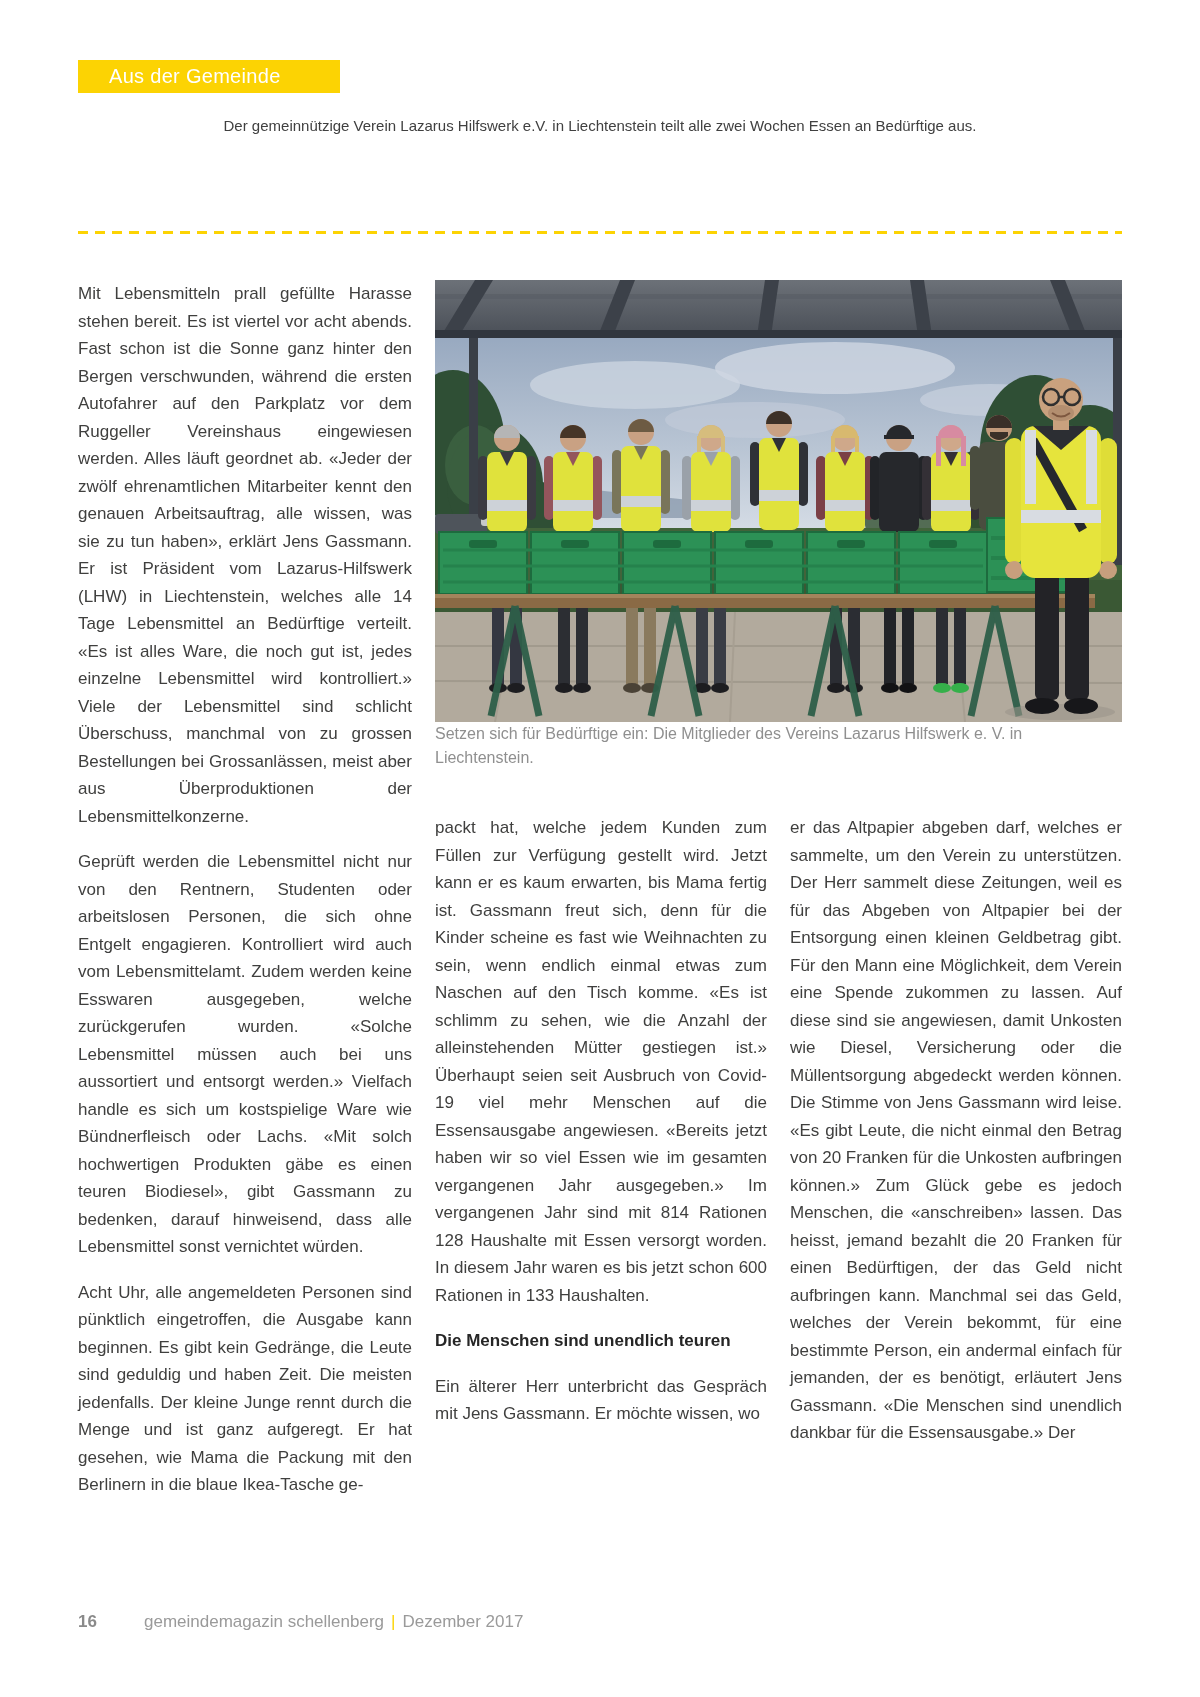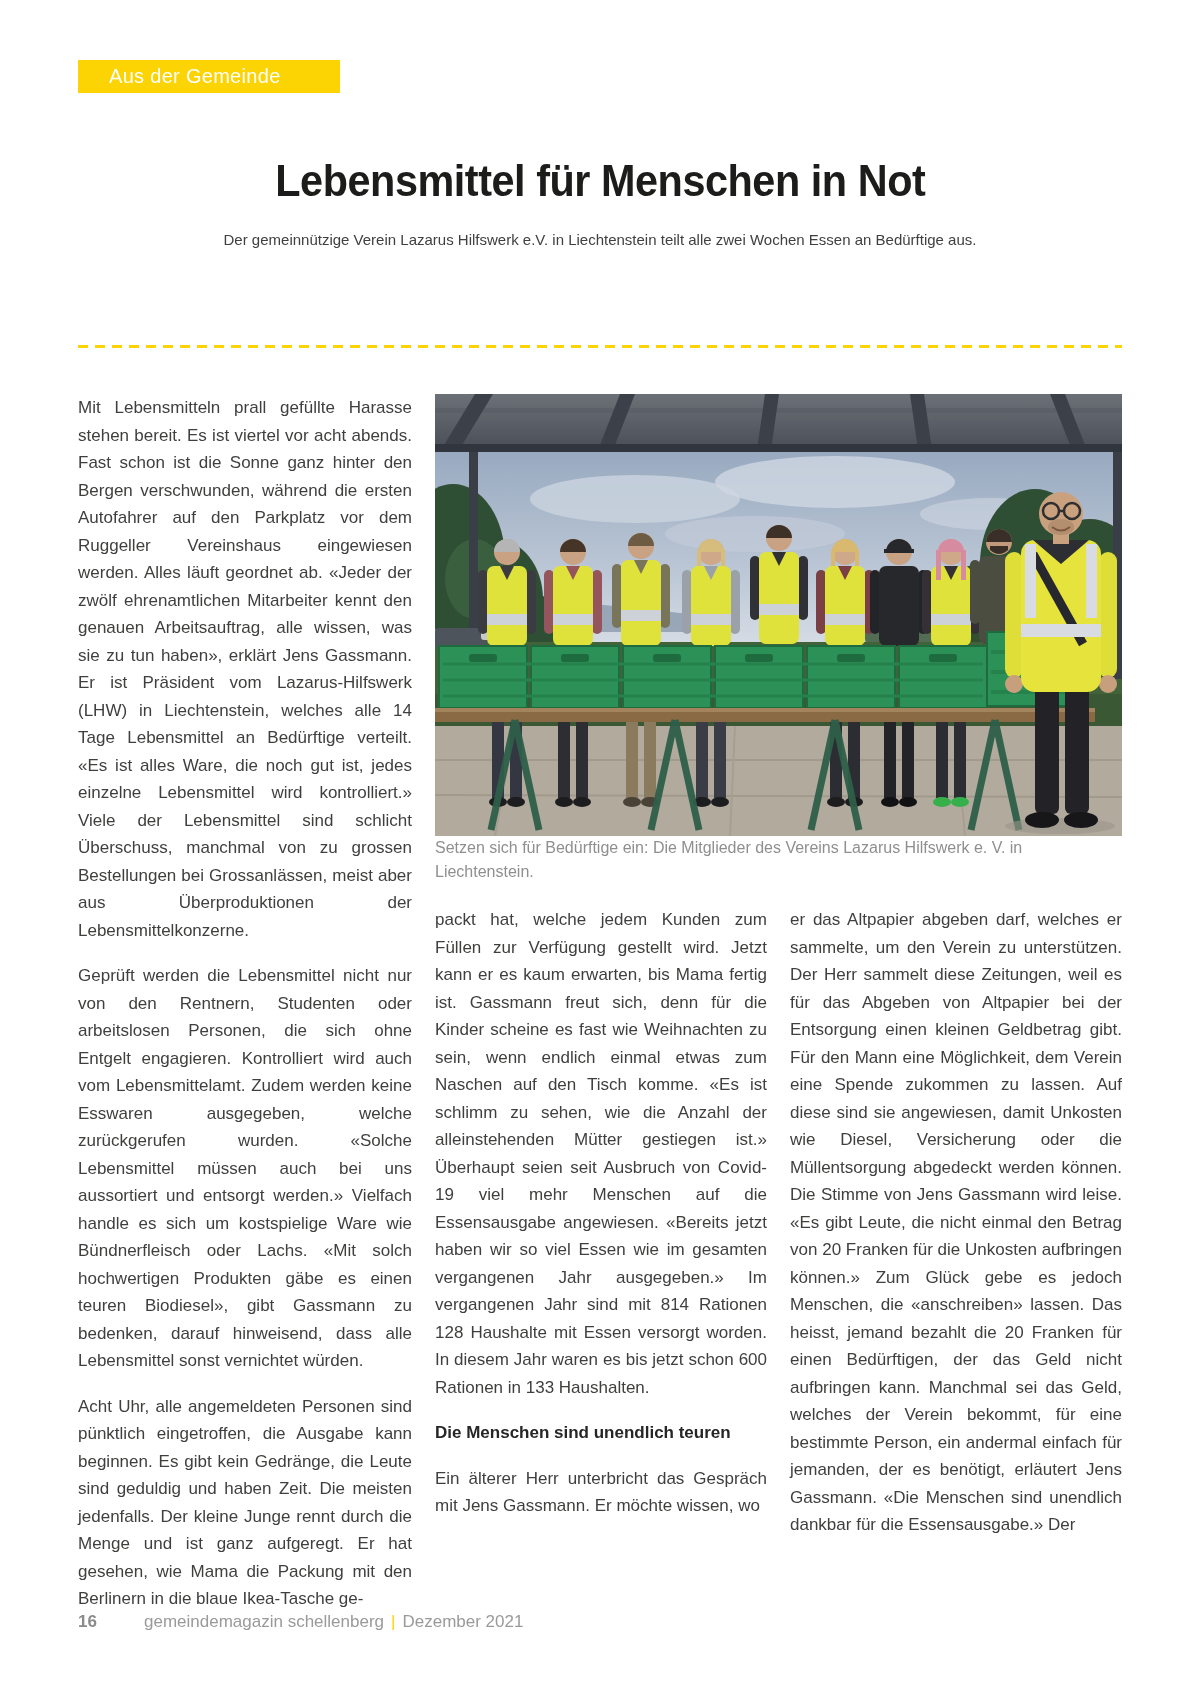--- a/index.html
+++ b/index.html
@@ -23,37 +23,36 @@
   .col {
     flex:0 0 334px; width:334px;
     font-size:17px; line-height:27.5px; text-align:justify;
     hyphens:auto; -webkit-hyphens:auto; color:#3f3f3e;
   }
   .col p { margin:0 0 18px 0; }
   .col p:last-child { margin-bottom:0; }
   .right { flex:1 1 auto; width:687px; }
   .photo-svg { display:block; width:687px; height:442px; background:#cfd6df; }
   .caption { font-size:16px; line-height:24px; color:#8f8f8f; max-width:680px; }
-  .cols23 { display:flex; gap:23px; margin-top:22px; }
+  .cols23 { display:flex; gap:23px; margin-top:44px; }
   .cols23 .col { flex:0 0 332px; width:332px; }
   .subhead { font-weight:700; color:#262626; text-align:left; max-width:300px; margin:24px 0 0 0; font-size:17px; line-height:27.5px; }
   .after-head { margin-top:0; }
   .pagefoot { position:absolute; left:78px; top:1612px; font-size:17px; color:#9a9a9a; }
   .pagefoot .num { font-weight:700; color:#8a8a8a; display:inline-block; min-width:66px; }
   .pagefoot .sep { color:#fcd303; margin:0 7px; font-weight:400; }
 </style>
 </head>
 <body>
 
 <div class="page">
   <div class="inner">
 
     <div class="badge">Aus der Gemeinde</div>
 
-    <h1 class="headline"><span class="headline-inner">Lebensmittel für Menschen in Not</span></h1>
 
     <p class="subtitle">Der gemeinnützige Verein Lazarus Hilfswerk e.V. in Liechtenstein teilt alle zwei Wochen Essen an Bedürftige aus.</p>
 
     <div class="rule"></div>
 
     <div class="content">
 
       <div class="col">
         <p>Mit Lebensmitteln prall gefüllte Harasse stehen bereit. Es ist viertel vor acht abends. Fast schon ist die Sonne ganz hinter den Bergen verschwunden, während die ersten Autofahrer auf den Parkplatz vor dem Ruggeller Vereinshaus eingewiesen werden. Alles läuft geordnet ab. «Jeder der zwölf ehrenamtlichen Mitarbeiter kennt den genauen Arbeitsauftrag, alle wissen, was sie zu tun haben», erklärt Jens Gassmann. Er ist Präsident vom Lazarus-Hilfswerk (LHW) in Liechtenstein, welches alle 14 Tage Lebensmittel an Bedürftige verteilt. «Es ist alles Ware, die noch gut ist, jedes einzelne Lebensmittel wird kontrolliert.» Viele der Lebensmittel sind schlicht Überschuss, manchmal von zu grossen Bestellungen bei Grossanlässen, meist aber aus Überproduktionen der Lebensmittelkonzerne.</p>
         <p>Geprüft werden die Lebensmittel nicht nur von den Rentnern, Studenten oder arbeitslosen Personen, die sich ohne Entgelt engagieren. Kontrolliert wird auch vom Lebensmittelamt. Zudem werden keine Esswaren ausgegeben, welche zurückgerufen wurden. «Solche Lebensmittel müssen auch bei uns aussortiert und entsorgt werden.» Vielfach handle es sich um kostspielige Ware wie Bündnerfleisch oder Lachs. «Mit solch hochwertigen Produkten gäbe es einen teuren Biodiesel», gibt Gassmann zu bedenken, darauf hinweisend, dass alle Lebensmittel sonst vernichtet würden.</p>
@@ -330,15 +329,15 @@
           <div class="col">
             <p>er das Altpapier abgeben darf, welches er sammelte, um den Verein zu unterstützen. Der Herr sammelt diese Zeitungen, weil es für das Abgeben von Altpapier bei der Entsorgung einen kleinen Geldbetrag gibt. Für den Mann eine Möglichkeit, dem Verein eine Spende zukommen zu lassen. Auf diese sind sie angewiesen, damit Unkosten wie Diesel, Versicherung oder die Müllentsorgung abgedeckt werden können. Die Stimme von Jens Gassmann wird leise. «Es gibt Leute, die nicht einmal den Betrag von 20 Franken für die Unkosten aufbringen können.» Zum Glück gebe es jedoch Menschen, die «anschreiben» lassen. Das heisst, jemand bezahlt die 20 Franken für einen Bedürftigen, der das Geld nicht aufbringen kann. Manchmal sei das Geld, welches der Verein bekommt, für eine bestimmte Person, ein andermal einfach für jemanden, der es benötigt, erläutert Jens Gassmann. «Die Menschen sind unendlich dankbar für die Essensausgabe.» Der</p>
           </div>
         </div>
 
       </div>
     </div>
   </div>
 
   <div class="pagefoot">
-    <span class="num">16</span><span>gemeindemagazin schellenberg</span><span class="sep">|</span><span>Dezember 2021</span>
+    <span class="num">16</span><span>gemeindemagazin schellenberg</span><span class="sep">|</span><span>Dezember 2017</span>
   </div>
 </div>
 
 </body></html>

